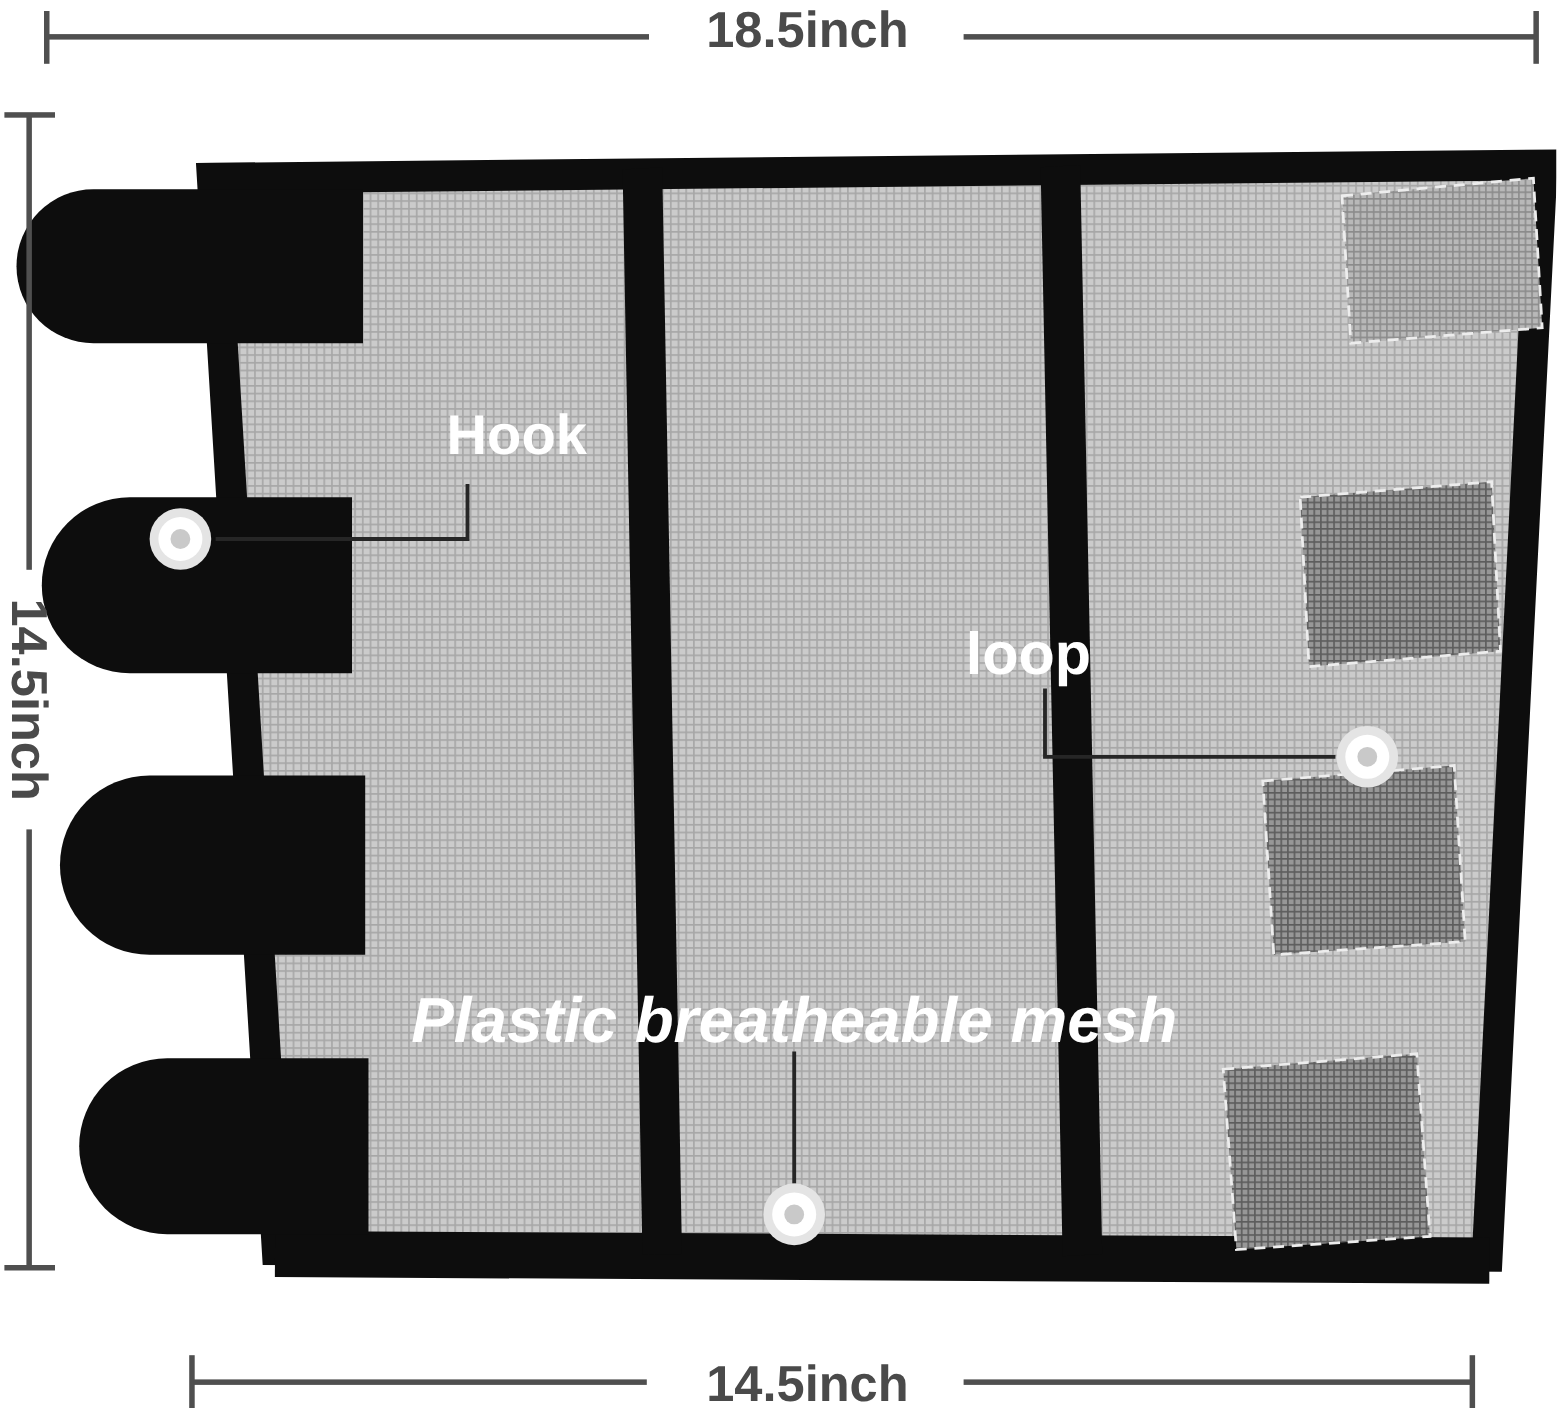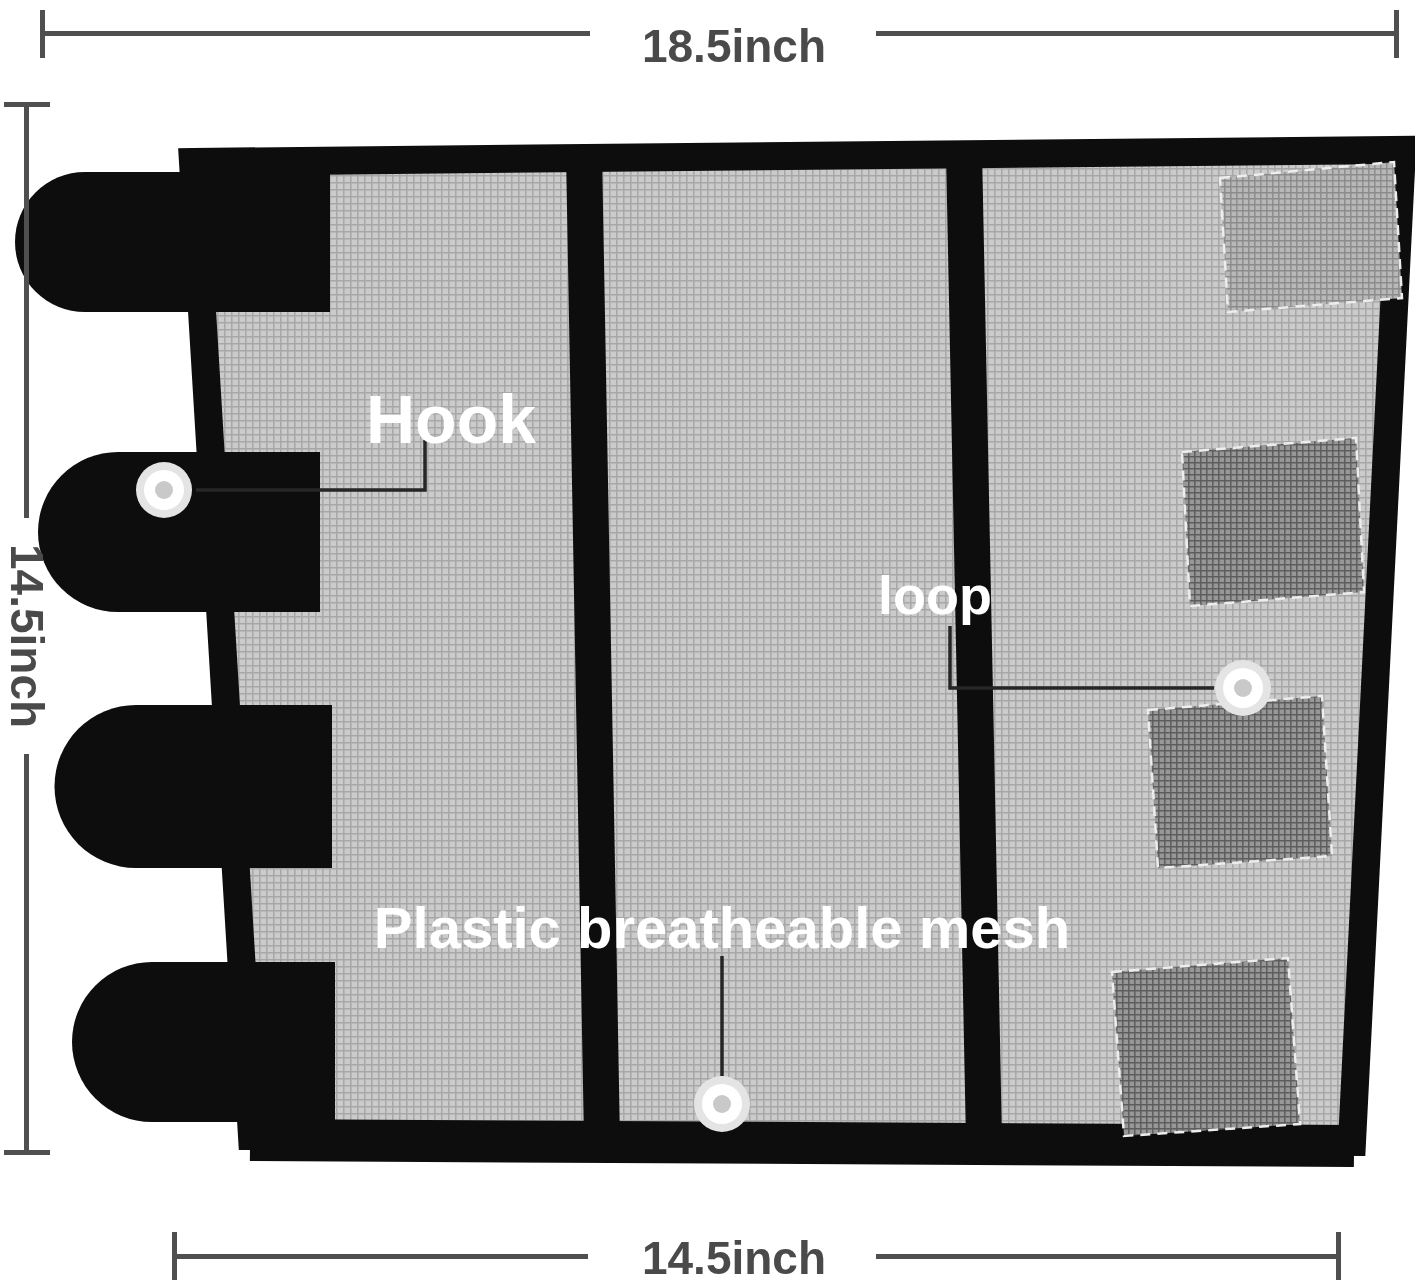--- a/index.html
+++ b/index.html
@@ -60,23 +60,23 @@
     white-space: nowrap;
   }
   
   .product-label {
     position: absolute;
     color: #ffffff;
     font-weight: 700;
     white-space: nowrap;
     letter-spacing: 0px;
   }
-  .label-hook { left: 366px; top: 380px; font-size: 68px; }
+  .label-hook { left: 366px; top: 366px; font-size: 51px; padding-left: 40px; }
   .label-loop { left: 878px; top: 564px; font-size: 54px; text-align: right; }
-  .label-mesh { left: 222px; top: 894px; width: 1000px; text-align: center; font-size: 58px; }
+  .label-mesh { left: 222px; top: 894px; width: 1000px; text-align: center; font-size: 58px; font-style: italic; }
 </style>
 </head>
 <body>
 
 <div class="canvas">
 
   <svg class="svg-layer" width="1415" height="1285" viewBox="0 0 1415 1285">
     <defs>
       <pattern id="meshL" width="7" height="7" patternUnits="userSpaceOnUse">
         <rect width="7" height="7" fill="#cbcbcb"></rect>
@@ -137,21 +137,21 @@
       </g>
     </g>
   </svg>
 
   <div class="product-label label-hook">Hook</div>
   <div class="product-label label-loop">loop</div>
   <div class="product-label label-mesh">Plastic breatheable mesh</div>
 
   <div class="tick-v" style="left:40px; top:10px;"></div>
   <div class="dim-h" style="left:44px; top:31px; width:546px;"></div>
-  <div class="dim-label" style="left:590px; top:19px; width:288px;">18.5inch</div>
+  <div class="dim-label" style="left:590px; top:0; width:288px;">18.5inch</div>
   <div class="dim-h" style="left:876px; top:31px; width:520px;"></div>
   <div class="tick-v" style="left:1394px; top:10px;"></div>
 
   <div class="tick-h" style="left:4px; top:102px;"></div>
   <div class="dim-v" style="left:24px; top:106px; height:412px;"></div>
   <div class="dim-label vertical" style="left:0px; top:518px; width:54px; height:236px;">14.5inch</div>
   <div class="dim-v" style="left:24px; top:754px; height:398px;"></div>
   <div class="tick-h" style="left:4px; top:1150px;"></div>
 
   <div class="tick-v" style="left:172px; top:1232px;"></div>

